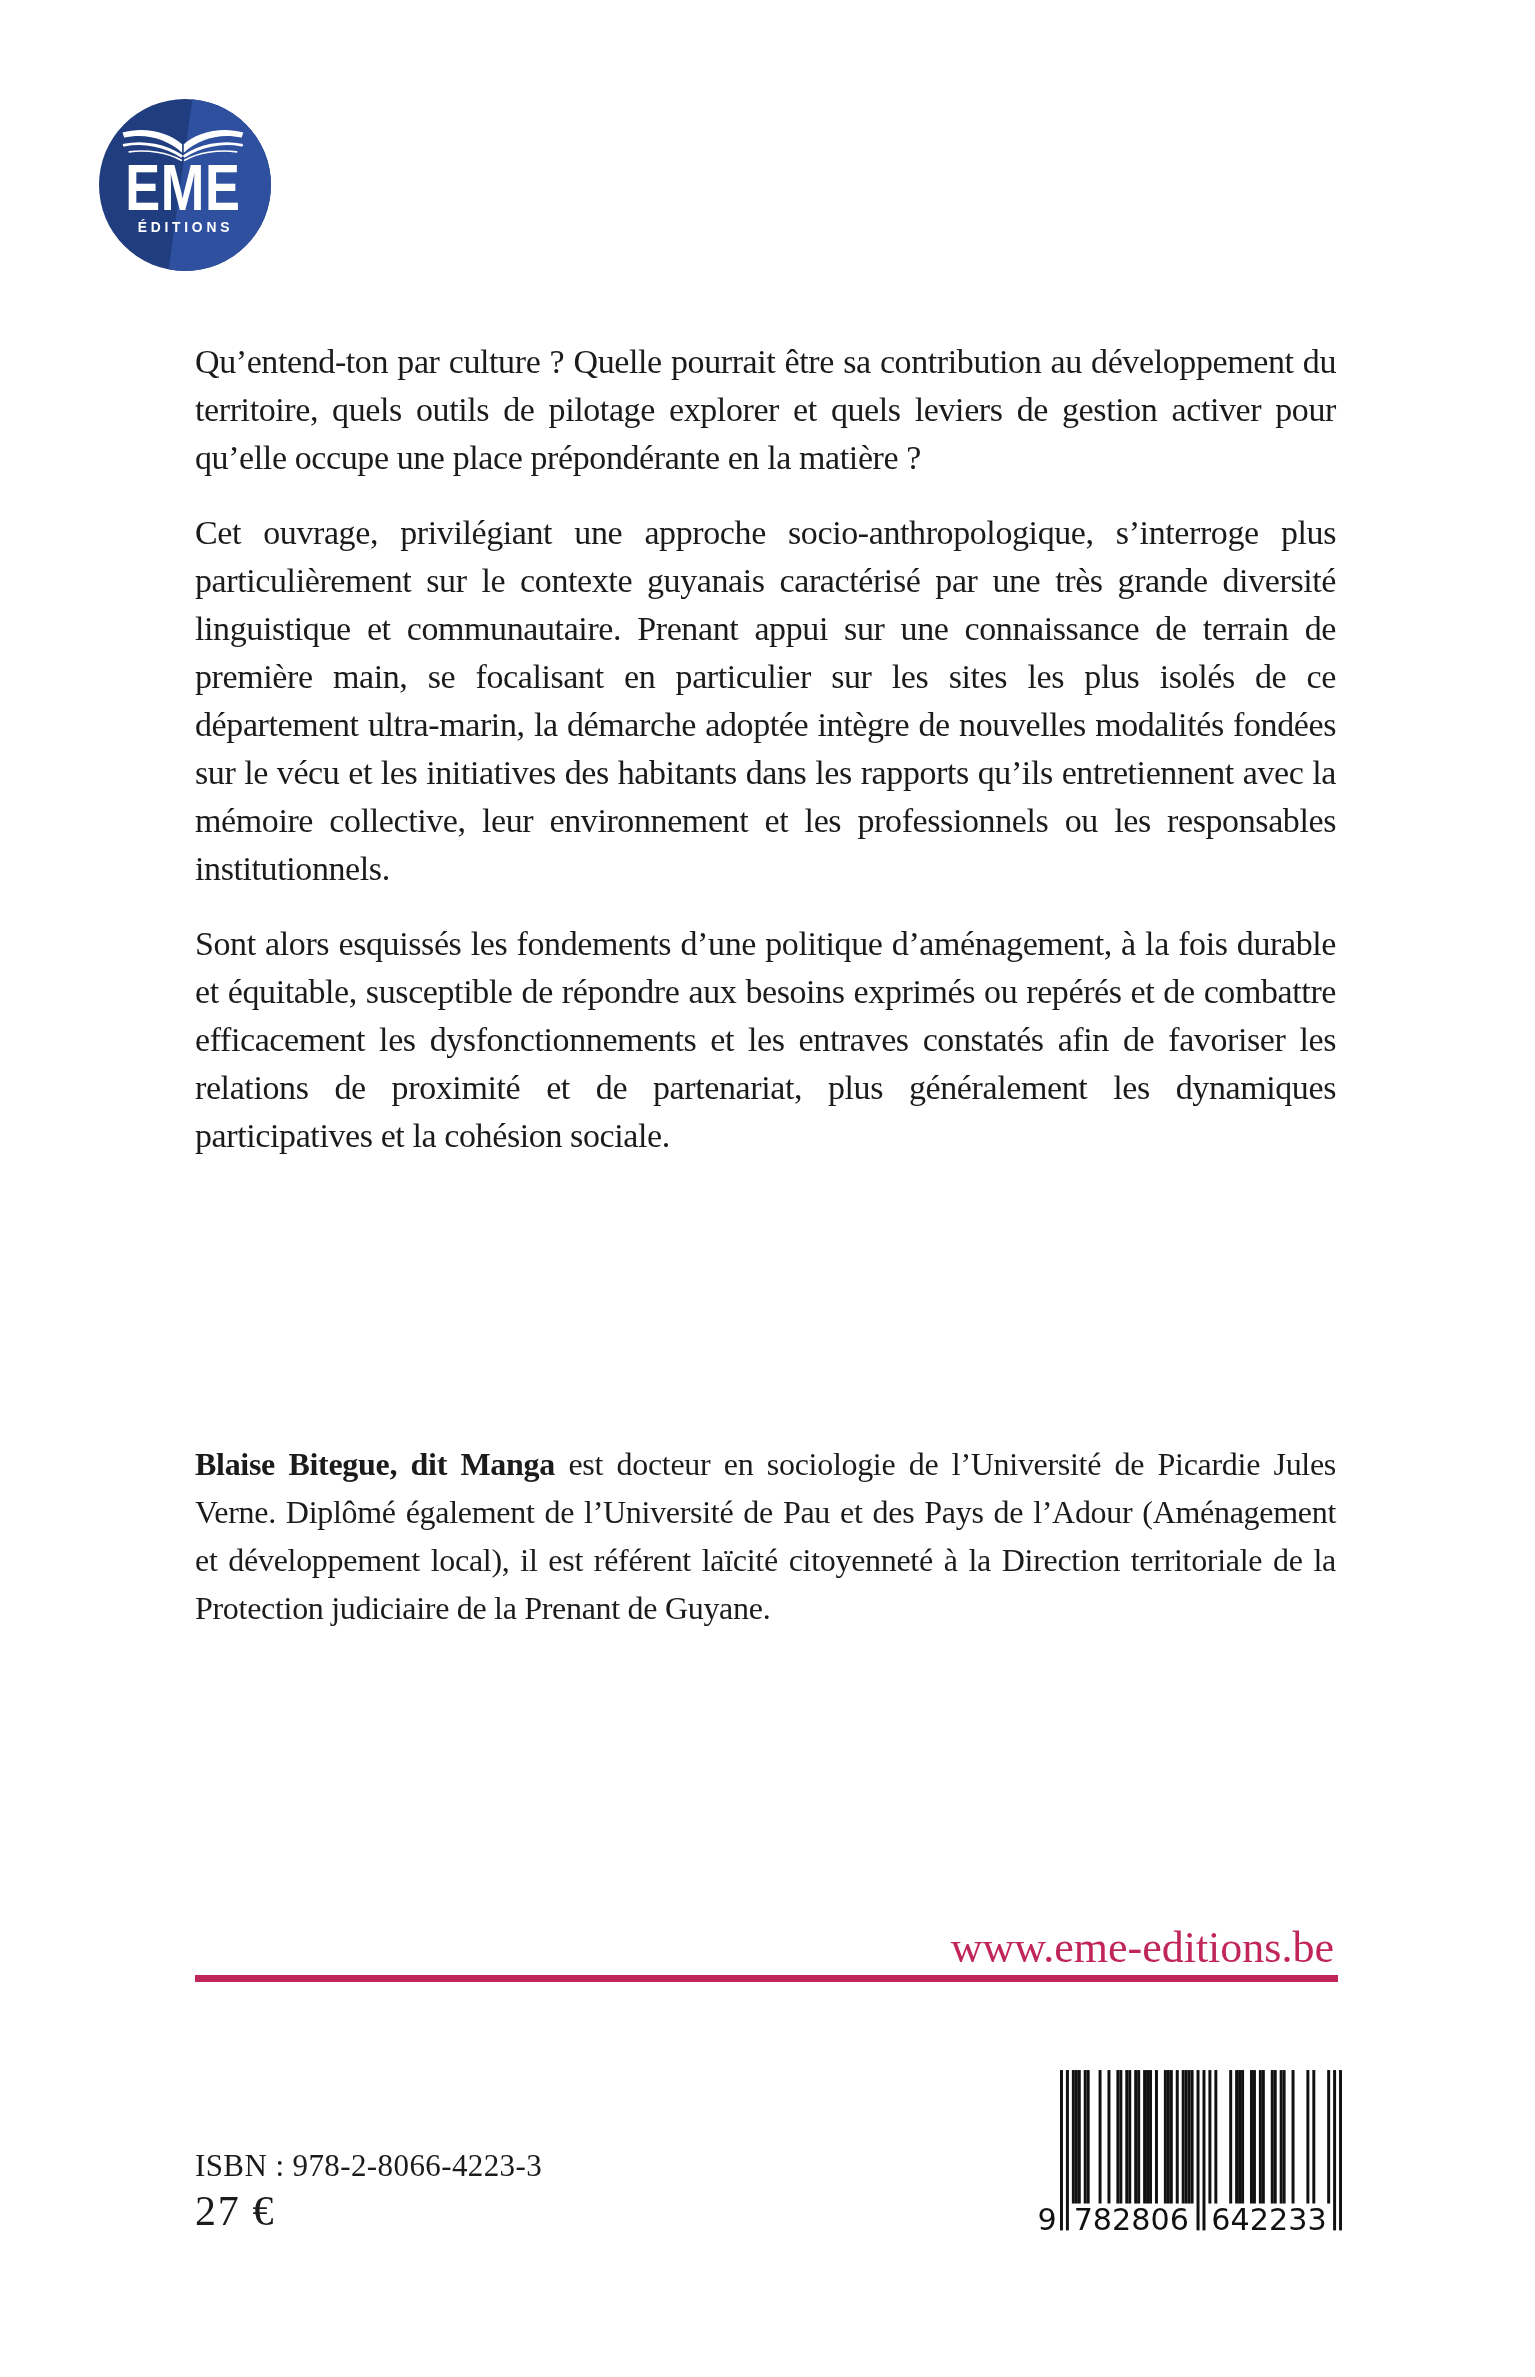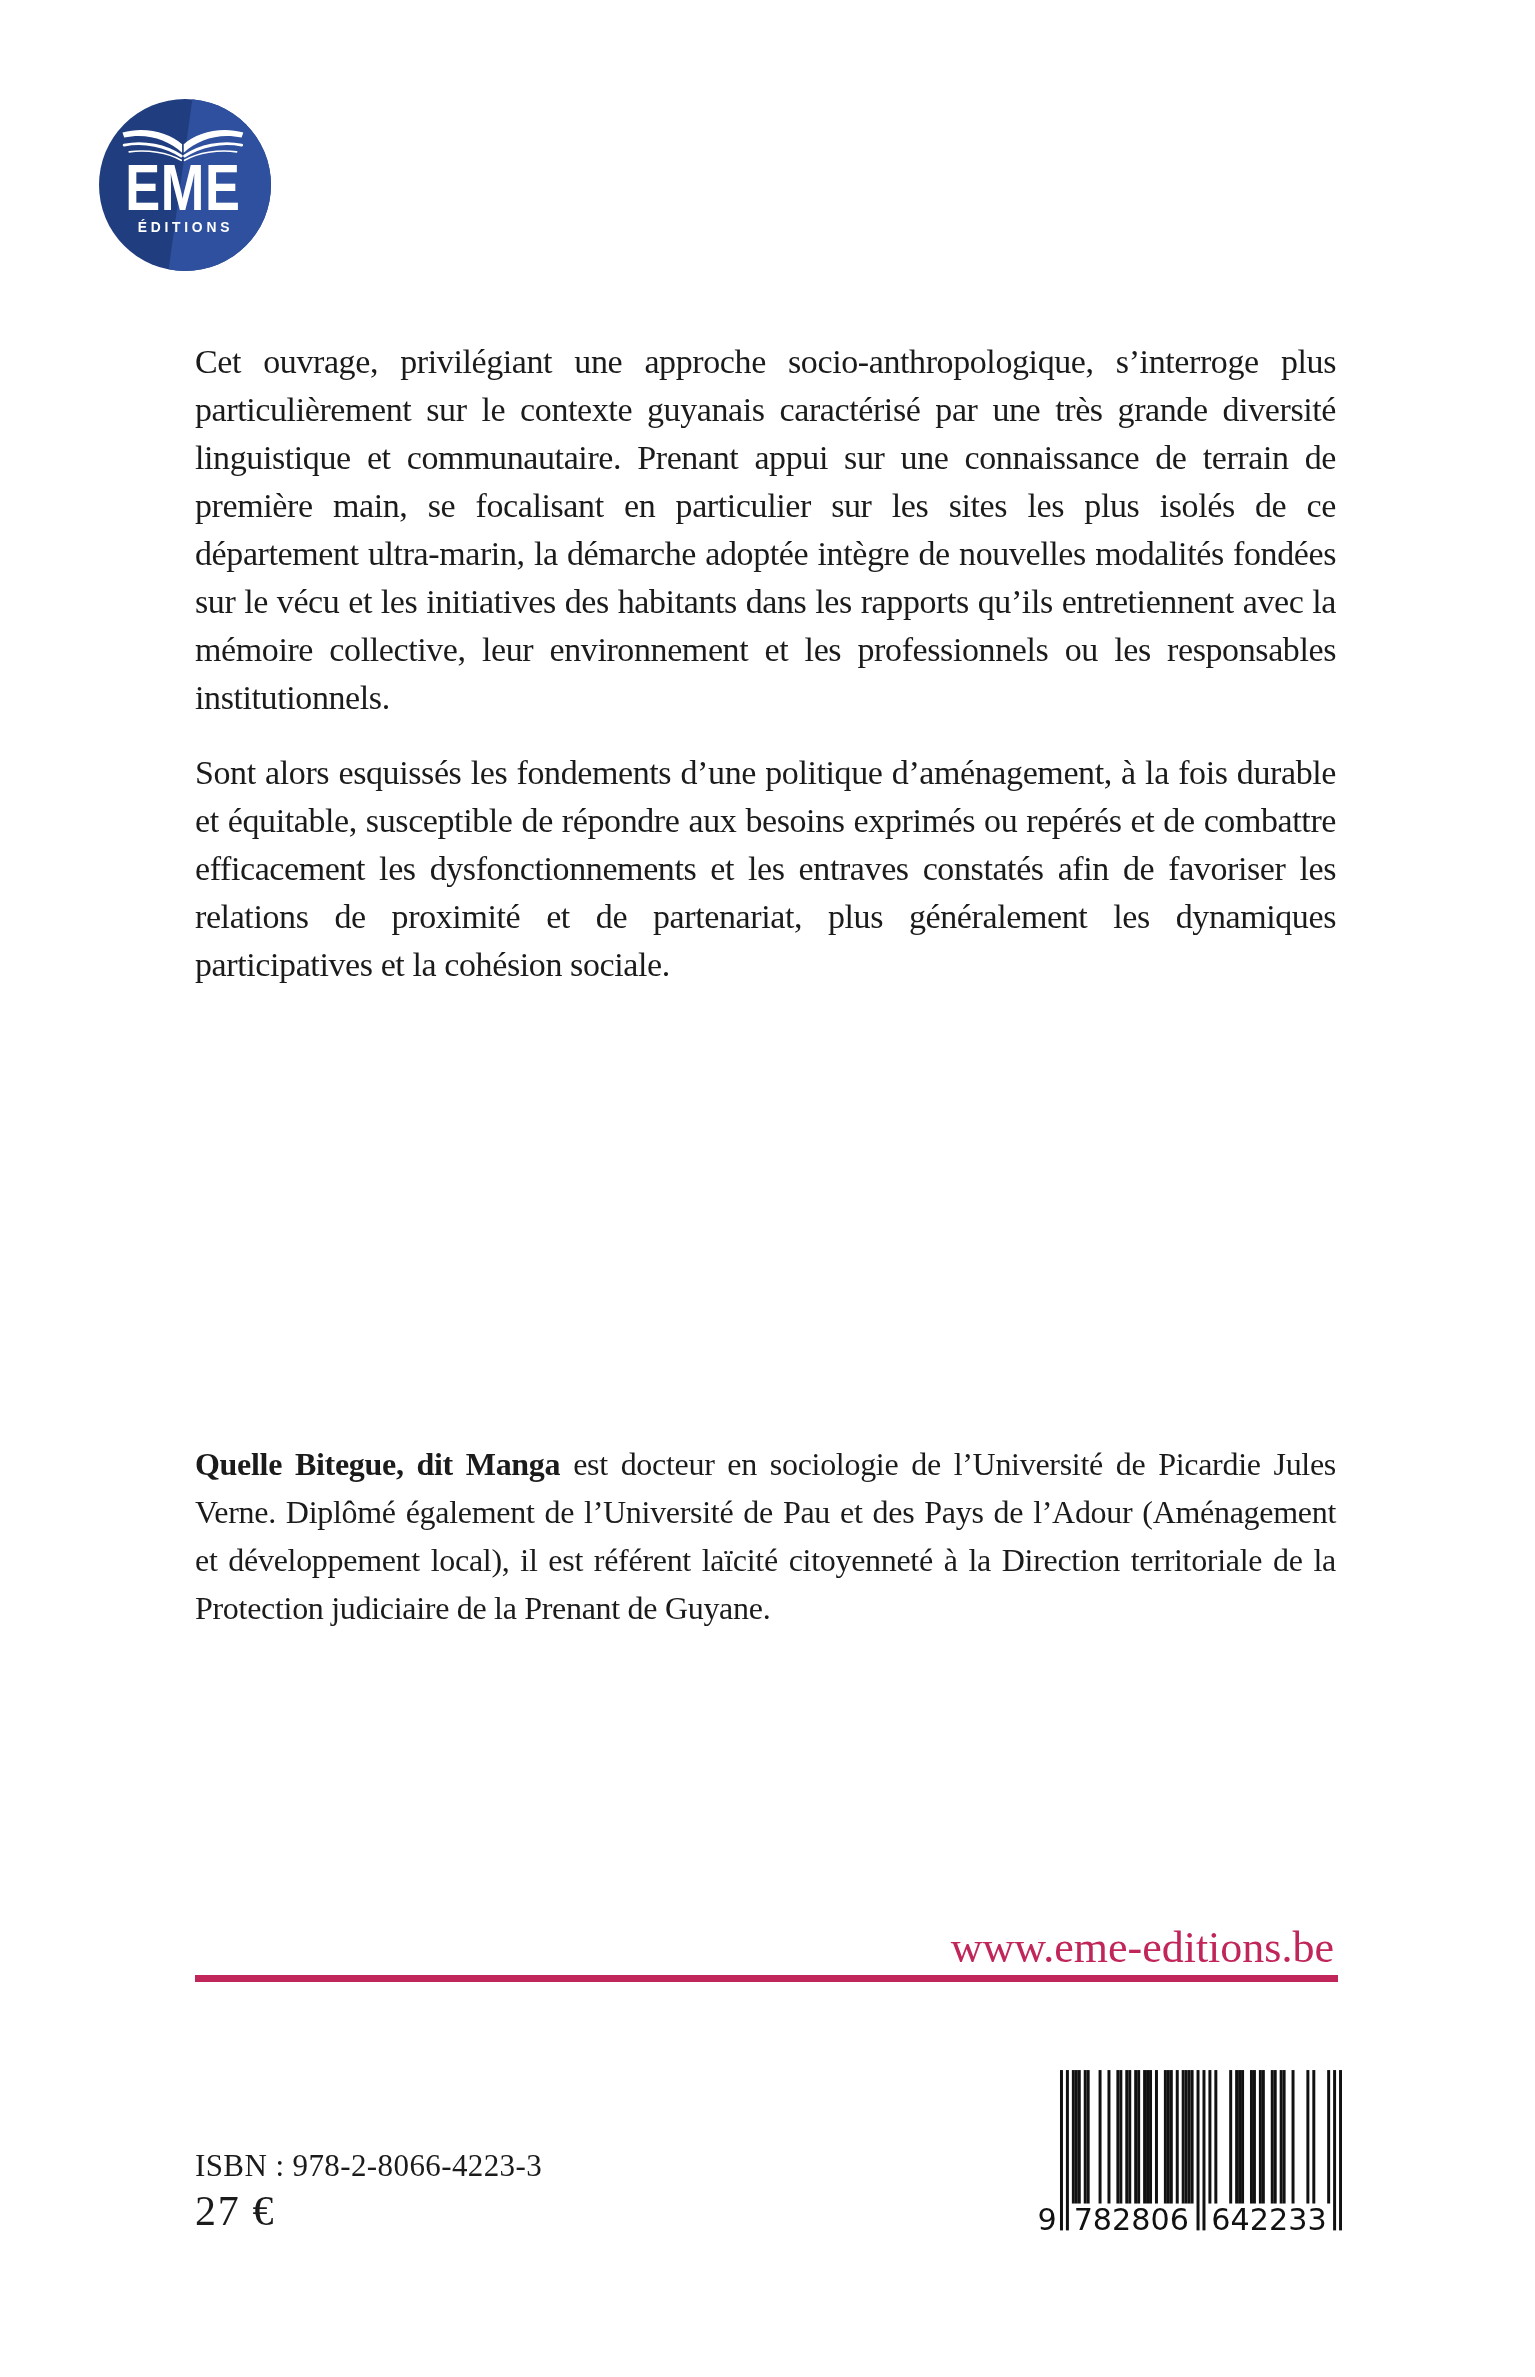--- a/index.html
+++ b/index.html
@@ -90,25 +90,26 @@
         <path d="M 102 73 C 118 64 142 60 164 63" stroke-width="2"></path>
       </g>
       <g transform="translate(100,132) scale(0.8,1)">
         <text class="logo-main-text" x="0" y="0" text-anchor="middle" font-size="78" fill="#ffffff">EME</text>
       </g>
       <text class="logo-sub-text" x="103" y="159" text-anchor="middle" font-size="16.5" fill="#ffffff">ÉDITIONS</text>
     </svg>
   </div>
 
   <div class="description">
+    <p>Qu’entend-ton par culture ? Quelle pourrait être sa contribution au développement du territoire, quels outils de pilotage explorer et quels leviers de gestion activer pour qu’elle occupe une place prépondérante en la matière ?</p>
     <p>Cet ouvrage, privilégiant une approche socio-anthropologique, s’interroge plus particulièrement sur le contexte guyanais caractérisé par une très grande diversité linguistique et communautaire. Prenant appui sur une connaissance de terrain de première main, se focalisant en particulier sur les sites les plus isolés de ce département ultra-marin, la démarche adoptée intègre de nouvelles modalités fondées sur le vécu et les initiatives des habitants dans les rapports qu’ils entretiennent avec la mémoire collective, leur environnement et les professionnels ou les responsables institutionnels.</p>
     <p>Sont alors esquissés les fondements d’une politique d’aménagement, à la fois durable et équitable, susceptible de répondre aux besoins exprimés ou repérés et de combattre efficacement les dysfonctionnements et les entraves constatés afin de favoriser les relations de proximité et de partenariat, plus généralement les dynamiques participatives et la cohésion sociale.</p>
   </div>
 
-  <div class="bio"><span class="bio-name">Quelle Bitegue, dit Manga</span><span> est docteur en sociologie de l’Université de Picardie Jules Verne. Diplômé également de l’Université de Pau et des Pays de l’Adour (Aménagement et développement local), il est référent laïcité citoyenneté à la Direction territoriale de la Protection judiciaire de la Prenant de Guyane.</span></div>
+  <div class="bio"><span class="bio-name">Blaise Bitegue, dit Manga</span><span> est docteur en sociologie de l’Université de Picardie Jules Verne. Diplômé également de l’Université de Pau et des Pays de l’Adour (Aménagement et développement local), il est référent laïcité citoyenneté à la Direction territoriale de la Protection judiciaire de la Prenant de Guyane.</span></div>
 
   <a class="website" href="#">www.eme-editions.be</a>
   <div class="rule"></div>
   <div class="isbn">ISBN : 978-2-8066-4223-3</div>
   <div class="price">27 €</div>
 
   <div class="barcode">
     <svg width="303" height="168" viewBox="0 0 361 200">
       <g id="barcode-bars" fill="#111">
           <rect x="25.00" y="0" width="3.54" height="191"></rect>

